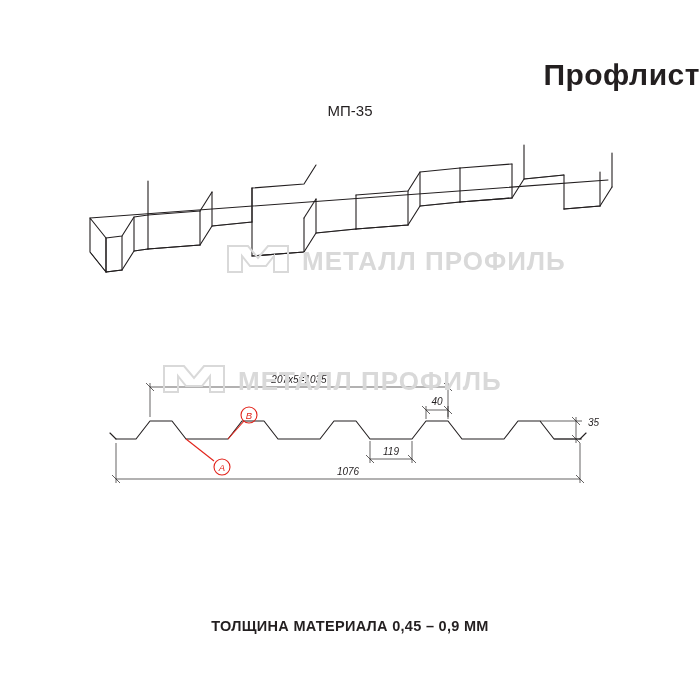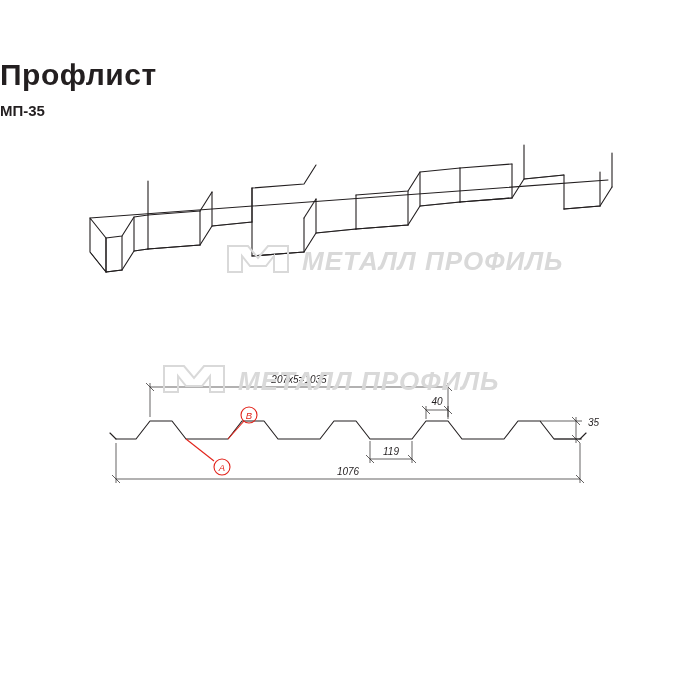--- a/index.html
+++ b/index.html
@@ -20,33 +20,34 @@
     width: 700px;
     height: 700px;
   }
 
   
   .title {
     position: absolute;
     top: 58px;
     left: 0;
     width: 700px;
-    text-align: left;
+    text-align: right;
     font-size: 30px;
     font-weight: bold;
     letter-spacing: 0.5px;
     color: #231f20;
   }
   .subtitle {
     position: absolute;
     top: 102px;
     left: 0;
     width: 700px;
+    text-align: center;
     font-size: 15px;
-    font-weight: bold;
+    font-weight: normal;
     color: #231f20;
   }
 
   
   .iso-wrap {
     position: absolute;
     top: 160px;
     left: 60px;
     width: 580px;
     height: 160px;
@@ -58,21 +59,20 @@
     width: 500px;
     height: 150px;
     font-style: italic;
   }
 
   
   .wm {
     position: absolute;
     pointer-events: none;
     opacity: 1;
-    font-style: italic;
   }
   .wm1 { top: 232px; left: 222px; }
   .wm2 { top: 352px; left: 158px; }
 
   .footer {
     position: absolute;
     top: 618px;
     left: 0;
     width: 700px;
     text-align: center;
@@ -246,14 +246,15 @@
 
   <div class="wm wm2">
     <svg width="300" height="60" viewBox="0 0 300 60">
       <g class="wmln">
         <path d="M6 40 L6 14 L26 14 L36 26 L46 14 L66 14 L66 40 L52 40 L52 24 L44 34 L28 34 L20 24 L20 40 Z"></path>
       </g>
       <text class="wmtxt" x="80" y="38">МЕТАЛЛ ПРОФИЛЬ</text>
     </svg>
   </div>
 
+  <div class="footer">ТОЛЩИНА МАТЕРИАЛА 0,45 – 0,9 ММ</div>
 
 </div>
 
 </body></html>

